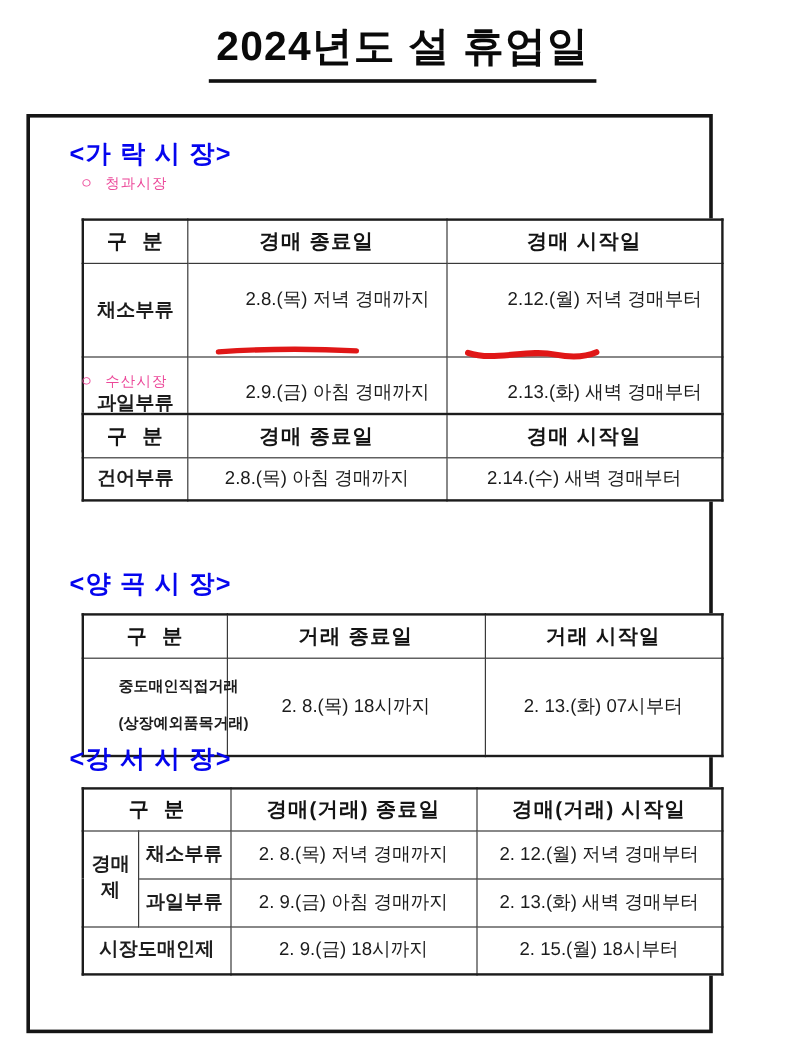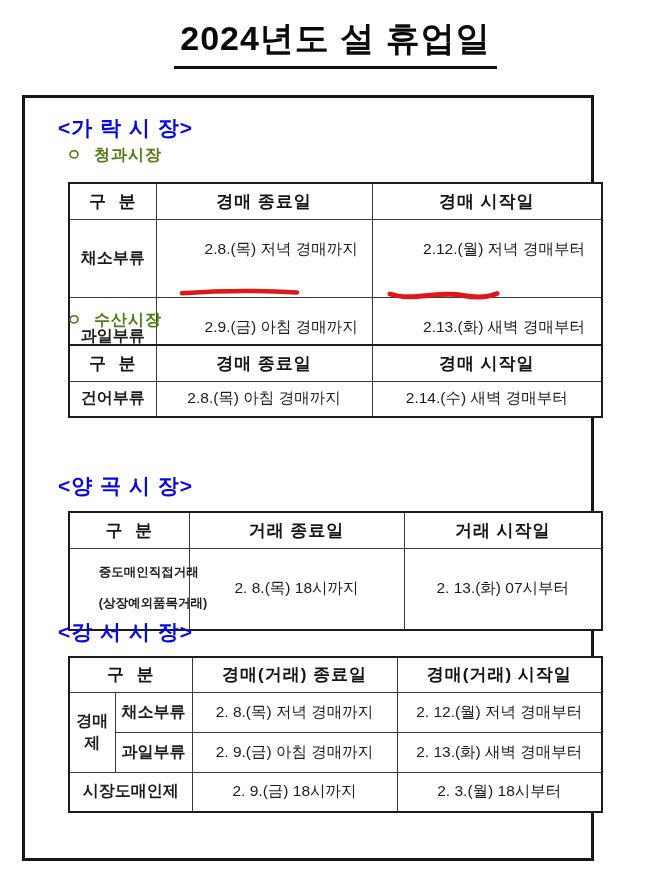--- a/index.html
+++ b/index.html
@@ -14,21 +14,21 @@
   }
   .page-box{
     position:absolute;left:22px;top:95px;width:572px;height:766px;
     border:3px solid #151515;box-sizing:border-box;background:#fff;padding-left:40px;
   }
   .blue-heading{
     position:absolute;font-size:21px;font-weight:800;color:#0505ee;
     white-space:pre;letter-spacing:1px;
   }
   .sub-label{
-    position:absolute;font-size:16px;font-weight:700;color:#4d7c0f;white-space:pre;
+    position:absolute;font-size:12px;font-weight:400;color:#ec4899;white-space:pre;
     letter-spacing:1px;
   }
   table{border-collapse:collapse;table-layout:fixed;position:absolute;background:#fff;}
   table,td,th{border:1px solid #3a3a3a;}
   table{border:2px solid #1c1c1c;}
   th{
     font-size:17px;font-weight:700;white-space:pre;text-align:center;
     letter-spacing:1px;color:#141414;margin-top:33px;
   }
   td{font-size:15.5px;text-align:center;white-space:pre;color:#1c1c1c;position:relative;}
@@ -169,18 +169,18 @@
       <td>2. 12.(월) 저녁 경매부터</td>
     </tr>
     <tr class="drow-g">
       <td class="cat">과일부류</td>
       <td>2. 9.(금) 아침 경매까지</td>
       <td>2. 13.(화) 새벽 경매부터</td>
     </tr>
     <tr class="drow-g">
       <td class="cat" colspan="2">시장도매인제</td>
       <td>2. 9.(금) 18시까지</td>
-      <td>2. 3.(월) 18시부터</td>
+      <td>2. 15.(월) 18시부터</td>
     </tr>
   </tbody>
     </table>
 
 </div>
 
 </body></html>

